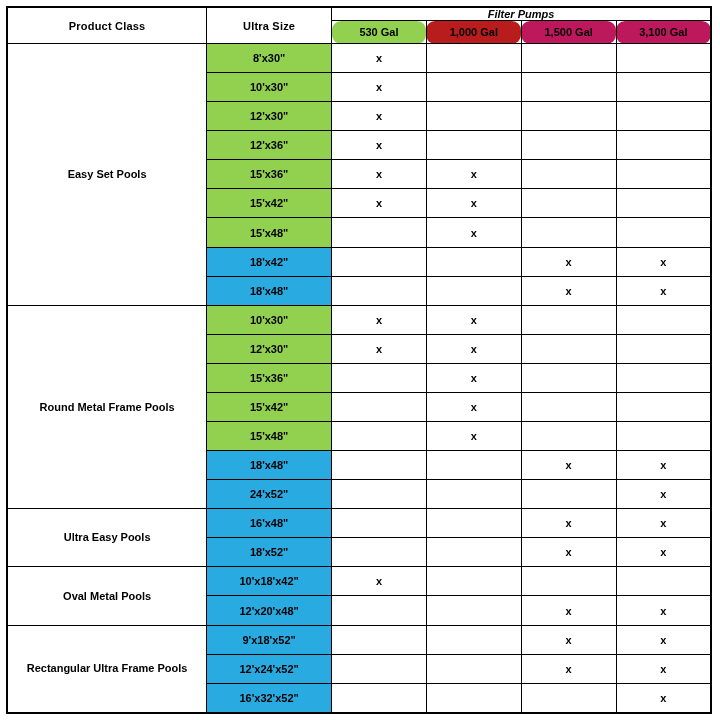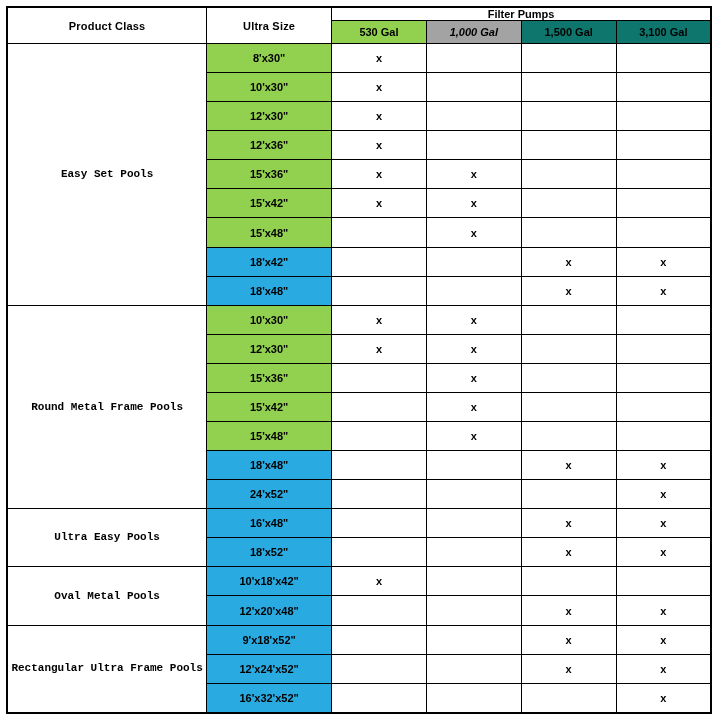--- a/index.html
+++ b/index.html
@@ -41,43 +41,44 @@
 
   
   .hdr-class, .hdr-size {
     font-size: 17px;
     font-weight: bold;
     letter-spacing: .2px;
   }
   .hdr-pumps {
     font-size: 17px;
     font-weight: bold;
+    font-style: italic;
   }
   .pump-cap {
     font-size: 12.5px;
     font-weight: bold;
     height: 22px;
+    border-radius: 9px;
   }
   .cap-green { background: #92d050; }
-  .cap-blue  { background: #0f766e; }
-  .cap-plain { background: #a3a3a3; font-style: italic; }
+  .cap-blue  { background: #be185d; }
+  .cap-plain { background: #b91c1c; }
 
   .sz {
     font-size: 12px;
     font-weight: bold;
     height: 22px;
   }
   .sz-green { background: #92d050; }
   .sz-blue  { background: #29abe2; }
 
   .cls {
     font-size: 13.5px;
     font-weight: bold;
     line-height: 1.35;
-    font-family: Liberation Mono, monospace;
   }
   .mark {
     font-size: 11.5px;
     font-weight: normal;
   }
   .grp-top > td { border-top: 3px solid #000; }
   #sheet table.compat { border: 2px solid #000; }
 </style>
 </head>
 <body>

